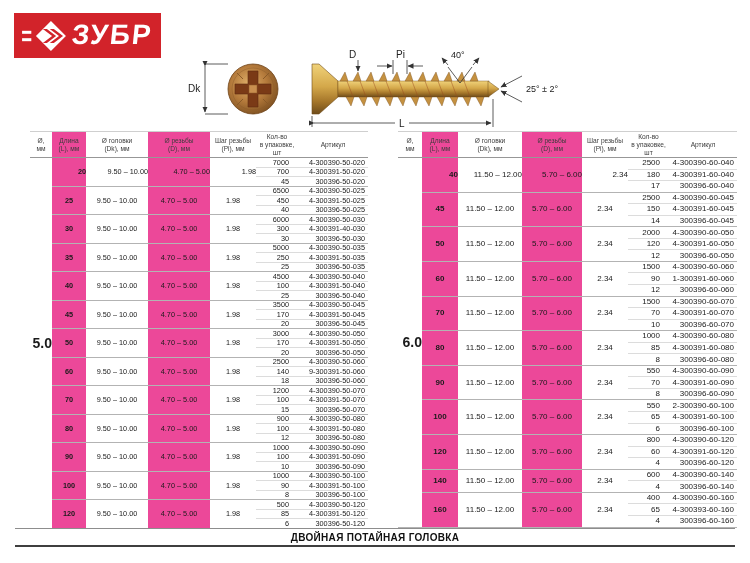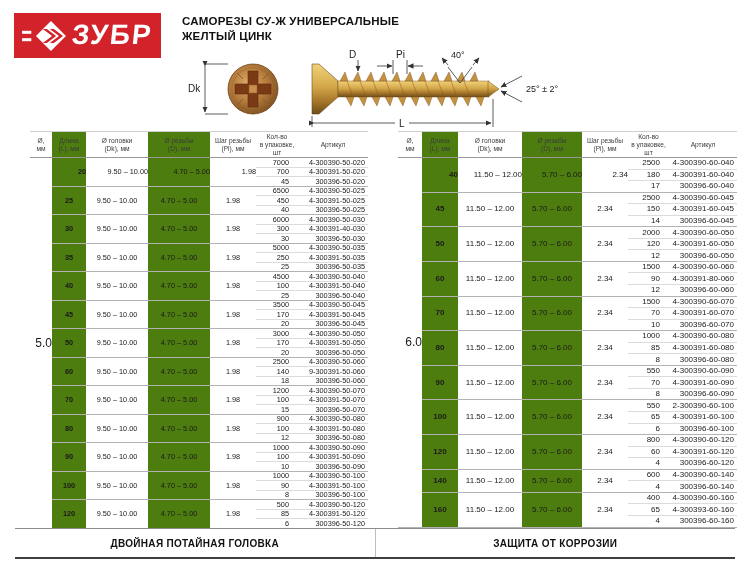--- a/index.html
+++ b/index.html
@@ -25,31 +25,31 @@
   .tbl-wrap.right { left:398px; width:339px; }
   table.spec { width:100%; border-collapse:collapse; table-layout:fixed;
                border-top:1px solid #cfcfcf; border-bottom:1px solid #b3b3b3; }
   .spec th { font-size:6.6px; font-weight:normal; color:#3c3c3c; text-align:center;
              vertical-align:middle; height:26px; line-height:8px;
              border-bottom:1px solid #979797; padding:0 1px; }
   .spec td { padding:0; vertical-align:middle; text-align:center; line-height:1;
              overflow:hidden; white-space:nowrap; }
   .left  .spec td { height:9.5px;  font-size:7.3px; }
   .right .spec td { height:11.56px; font-size:8px; }
-  .spec td.dia { font-size:12px; font-weight:normal; }
+  .spec td.dia { font-size:14px; font-weight:bold; }
   .spec td.len { font-weight:bold; }
-  .spec td.shade, .spec col.shade { background:#4d7c0f; }
+  .spec td.shade, .spec col.shade { background:#ec4899; }
   .spec td.qty { text-align:right; padding-right:9px; }
   .spec td.art { text-align:right; padding-right:3px; }
   .spec tr.group-first td { border-top:1px solid #b3b3b3; }
   .spec tr.first-row td { border-top:none;text-align:right; }
   .spec tr.sub td.qty, .spec tr.sub td.art { border-top:1px solid #dcdcdc; }
 
   
-  .footer { position:absolute; left:15px; top:528px; width:720px; height:31px;
+  .footer { position:absolute; left:15px; top:528px; width:720px; height:19px;
             display:flex; border-top:1px solid #8d8d8d; border-bottom:2px solid #3f3f3f; }
   .footer-cell { flex:1; display:flex; align-items:center; justify-content:center;
                  font-weight:bold; font-size:10px; color:#111; letter-spacing:.3px; }
   .footer-cell + .footer-cell { border-left:1px solid #bdbdbd; }
 </style>
 </head>
 <body>
 
 <div id="page">
 
@@ -57,24 +57,20 @@
     <svg width="44" height="30" viewBox="-12 0 38 26">
       <rect x="-12" y="8.5" width="8" height="2.6" fill="#fff"></rect>
       <rect x="-12" y="14.9" width="8" height="2.6" fill="#fff"></rect>
       <polygon points="13,0 26,13 13,26 0,13" fill="#fff"></polygon>
       <path d="M6,7 L14,13 L6,19 L9.5,19 L17.5,13 L9.5,7 Z" fill="#d2232a"></path>
       <path d="M12,7 L20,13 L12,19 L15.5,19 L23.5,13 L15.5,7 Z" fill="#d2232a"></path>
     </svg>
     <span class="logo-text">ЗУБР</span>
   </div>
 
-  <div class="title">
-    <div>САМОРЕЗЫ СУ-Ж УНИВЕРСАЛЬНЫЕ</div>
-    <div>ЖЕЛТЫЙ ЦИНК</div>
-  </div>
 
   <svg class="diagram" viewBox="0 0 400 90">
     <defs>
       <radialGradient id="headface" cx="42%" cy="40%" r="65%">
         <stop offset="0%" stop-color="#e0b06a"></stop>
         <stop offset="55%" stop-color="#b47a3b"></stop>
         <stop offset="100%" stop-color="#7c4f20"></stop>
       </radialGradient>
       <linearGradient id="gold" x1="0" y1="0" x2="0" y2="1">
         <stop offset="0%" stop-color="#f0d27a"></stop>
@@ -512,21 +508,21 @@
           <tr class="group-first">
             <td class="len" rowspan="3">60</td>
             <td class="" rowspan="3">11.50 – 12.00</td>
             <td class="shade" rowspan="3">5.70 – 6.00</td>
             <td class="" rowspan="3">2.34</td>
             <td class="qty">1500</td>
             <td class="art">4-300390-60-060</td>
           </tr>
           <tr class="sub">
             <td class="qty">90</td>
-            <td class="art">4-300391-80-060</td>
+            <td class="art">1-300391-60-060</td>
           </tr>
           <tr class="sub">
             <td class="qty">12</td>
             <td class="art">300396-60-060</td>
           </tr>
           <tr class="group-first">
             <td class="len" rowspan="3">70</td>
             <td class="" rowspan="3">11.50 – 12.00</td>
             <td class="shade" rowspan="3">5.70 – 6.00</td>
             <td class="" rowspan="3">2.34</td>
@@ -632,16 +628,15 @@
           <tr class="sub">
             <td class="qty">4</td>
             <td class="art">300396-60-160</td>
           </tr>
         </tbody>
       </table>
     </div>
 
   <div class="footer">
     <div class="footer-cell">ДВОЙНАЯ ПОТАЙНАЯ ГОЛОВКА</div>
-    <div class="footer-cell">ЗАЩИТА ОТ КОРРОЗИИ</div>
   </div>
 
 </div>
 
 </body></html>

